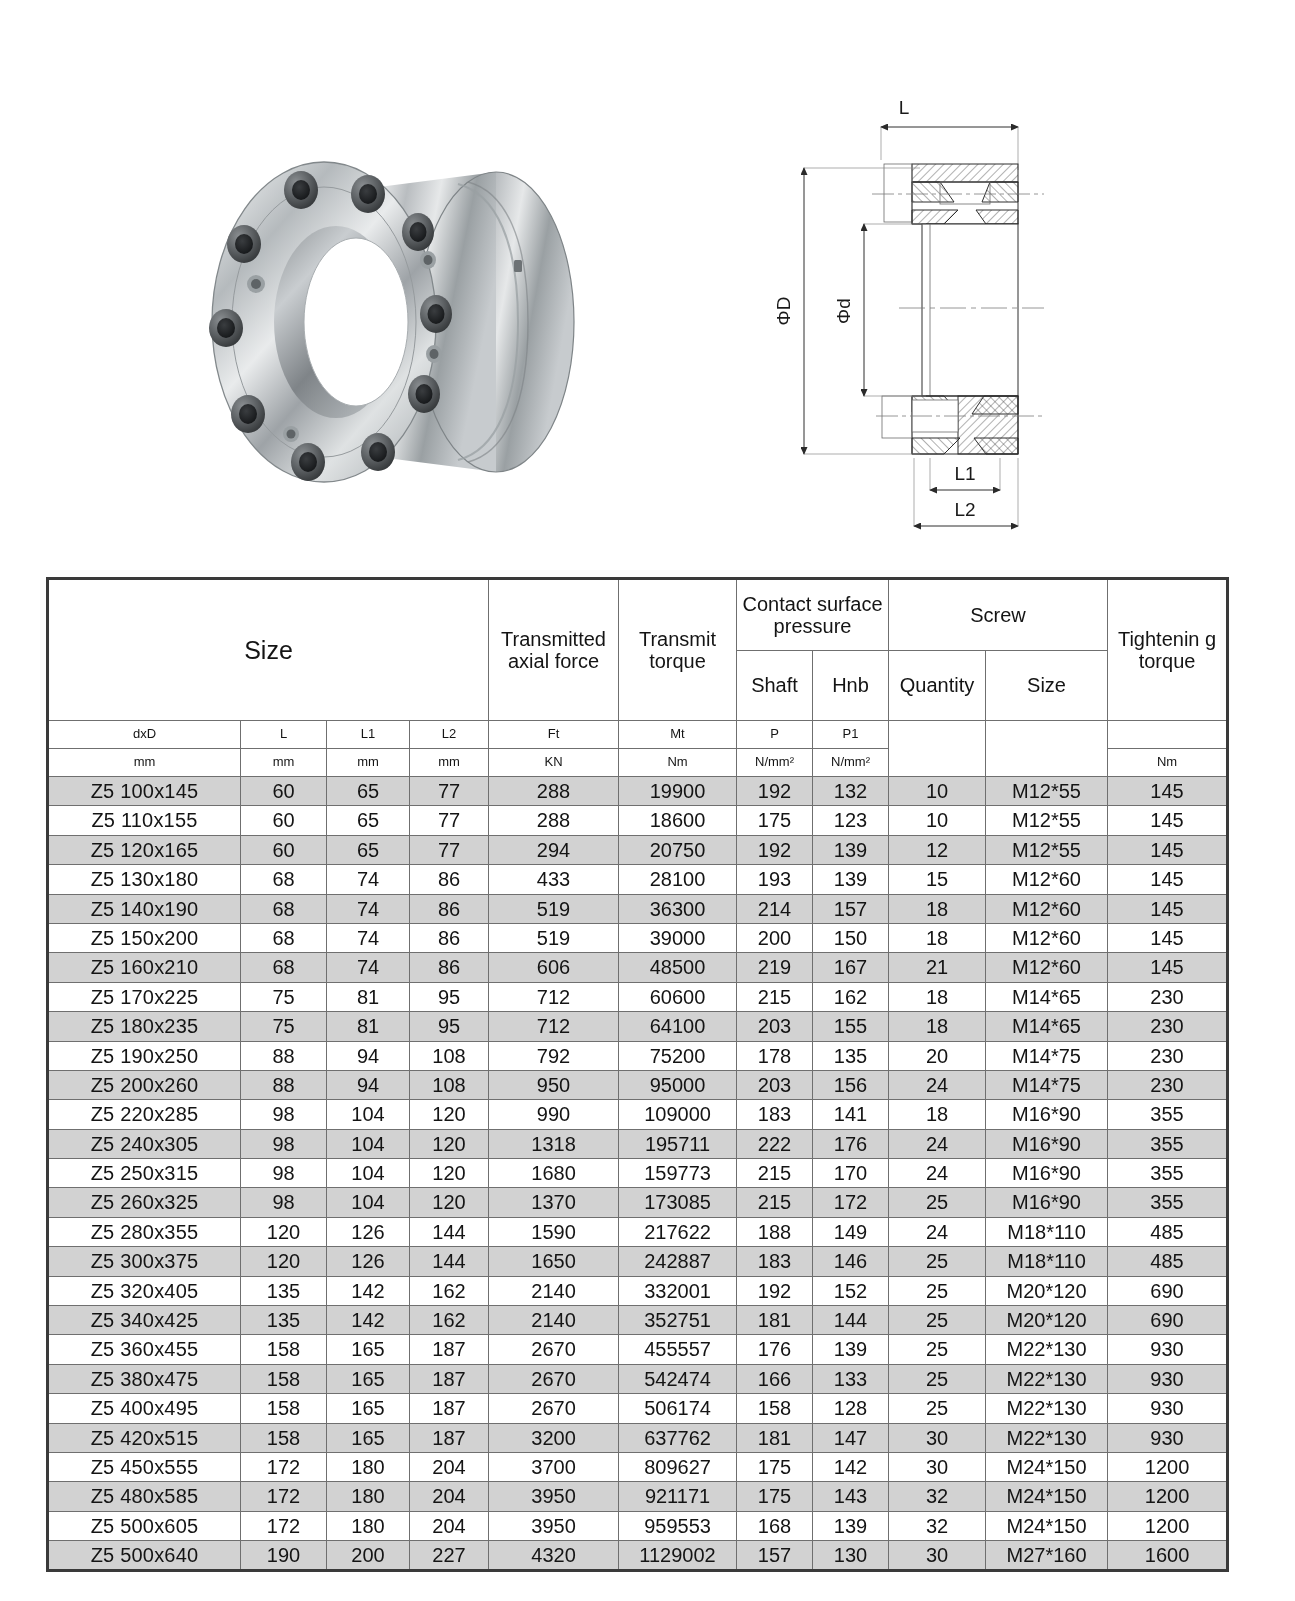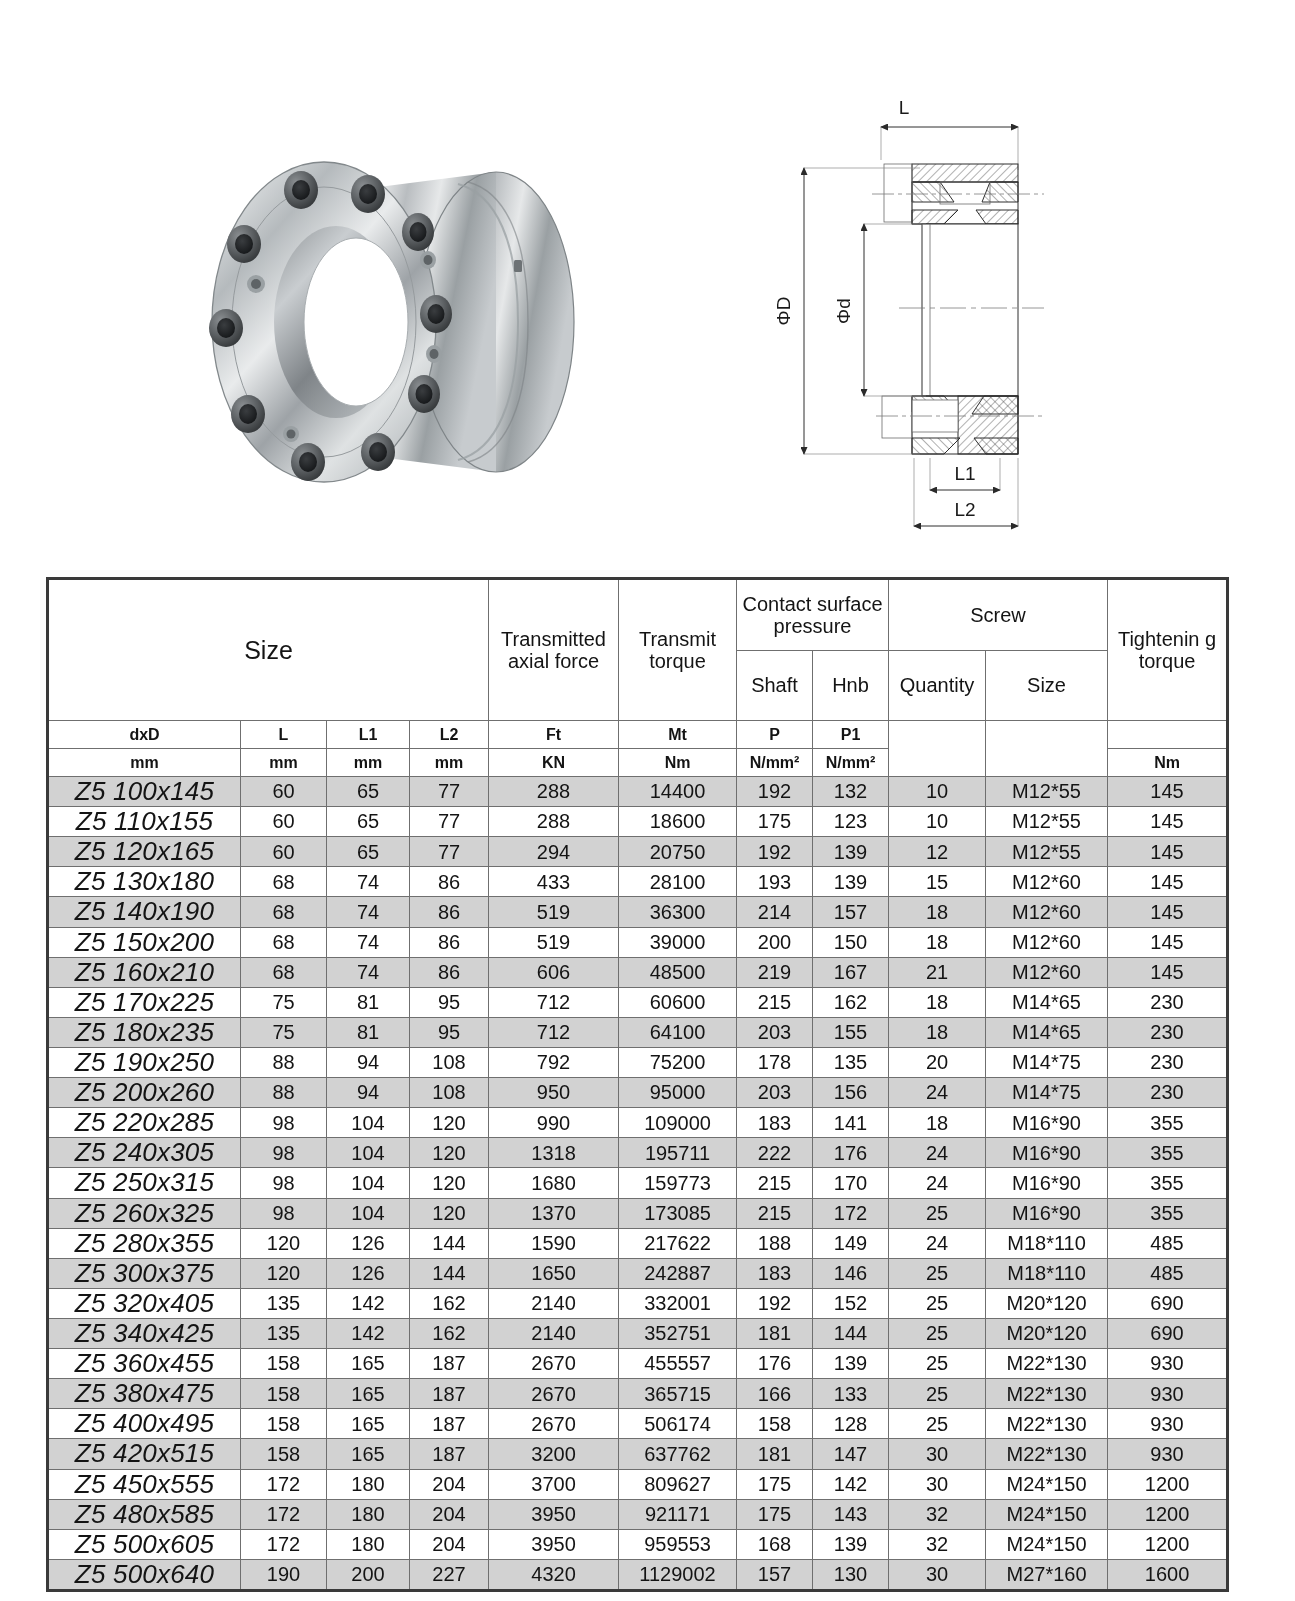--- a/index.html
+++ b/index.html
@@ -60,26 +60,26 @@
     padding:0;
     line-height:1.12;
     color:#141414;
   }
   
   #spec-table-wrap { border:0; }
   table.spec { border:3px solid #3a3a3a; }
 
   thead td { font-size:20px; background:#ffffff; }
   thead td.big { font-size:25px; }
-  thead td.sym, thead td.unit { font-size:16px; height:28px;font-weight:bold; }
+  thead td.sym, thead td.unit { font-size:13px; height:28px; }
 
   tbody td { font-size:20px; height:29.4px; }
   tbody tr.shade td { background:#d2d2d2; }
   tbody tr.plain td { background:#ffffff; }
-  tbody td.first { font-size:26px; letter-spacing:.2px;font-style:italic; }
+  tbody td.first { font-size:20px; letter-spacing:.2px; }
 
   .hdr-group { height:72px; }
   .hdr-sub   { height:70px; }
   .pad4 { padding:3px 4px; }
 
   
   col.c0{width:193px} col.c1{width:86px} col.c2{width:83px} col.c3{width:79px}
   col.c4{width:130px} col.c5{width:118px} col.c6{width:76px} col.c7{width:76px}
   col.c8{width:97px} col.c9{width:122px} col.c10{width:120px}
 </style>
@@ -331,21 +331,21 @@
         <td class="unit">Nm</td>
       </tr>
     </thead>
     <tbody id="spec-body">
         <tr class="shade">
           <td class="first">Z5  100x145</td>
           <td>60</td>
           <td>65</td>
           <td>77</td>
           <td>288</td>
-          <td>14400</td>
+          <td>19900</td>
           <td>192</td>
           <td>132</td>
           <td>10</td>
           <td>M12*55</td>
           <td>145</td>
         </tr>
         <tr class="plain">
           <td class="first">Z5  110x155</td>
           <td>60</td>
           <td>65</td>
@@ -591,21 +591,21 @@
           <td>25</td>
           <td>M22*130</td>
           <td>930</td>
         </tr>
         <tr class="shade">
           <td class="first">Z5  380x475</td>
           <td>158</td>
           <td>165</td>
           <td>187</td>
           <td>2670</td>
-          <td>365715</td>
+          <td>542474</td>
           <td>166</td>
           <td>133</td>
           <td>25</td>
           <td>M22*130</td>
           <td>930</td>
         </tr>
         <tr class="plain">
           <td class="first">Z5  400x495</td>
           <td>158</td>
           <td>165</td>

